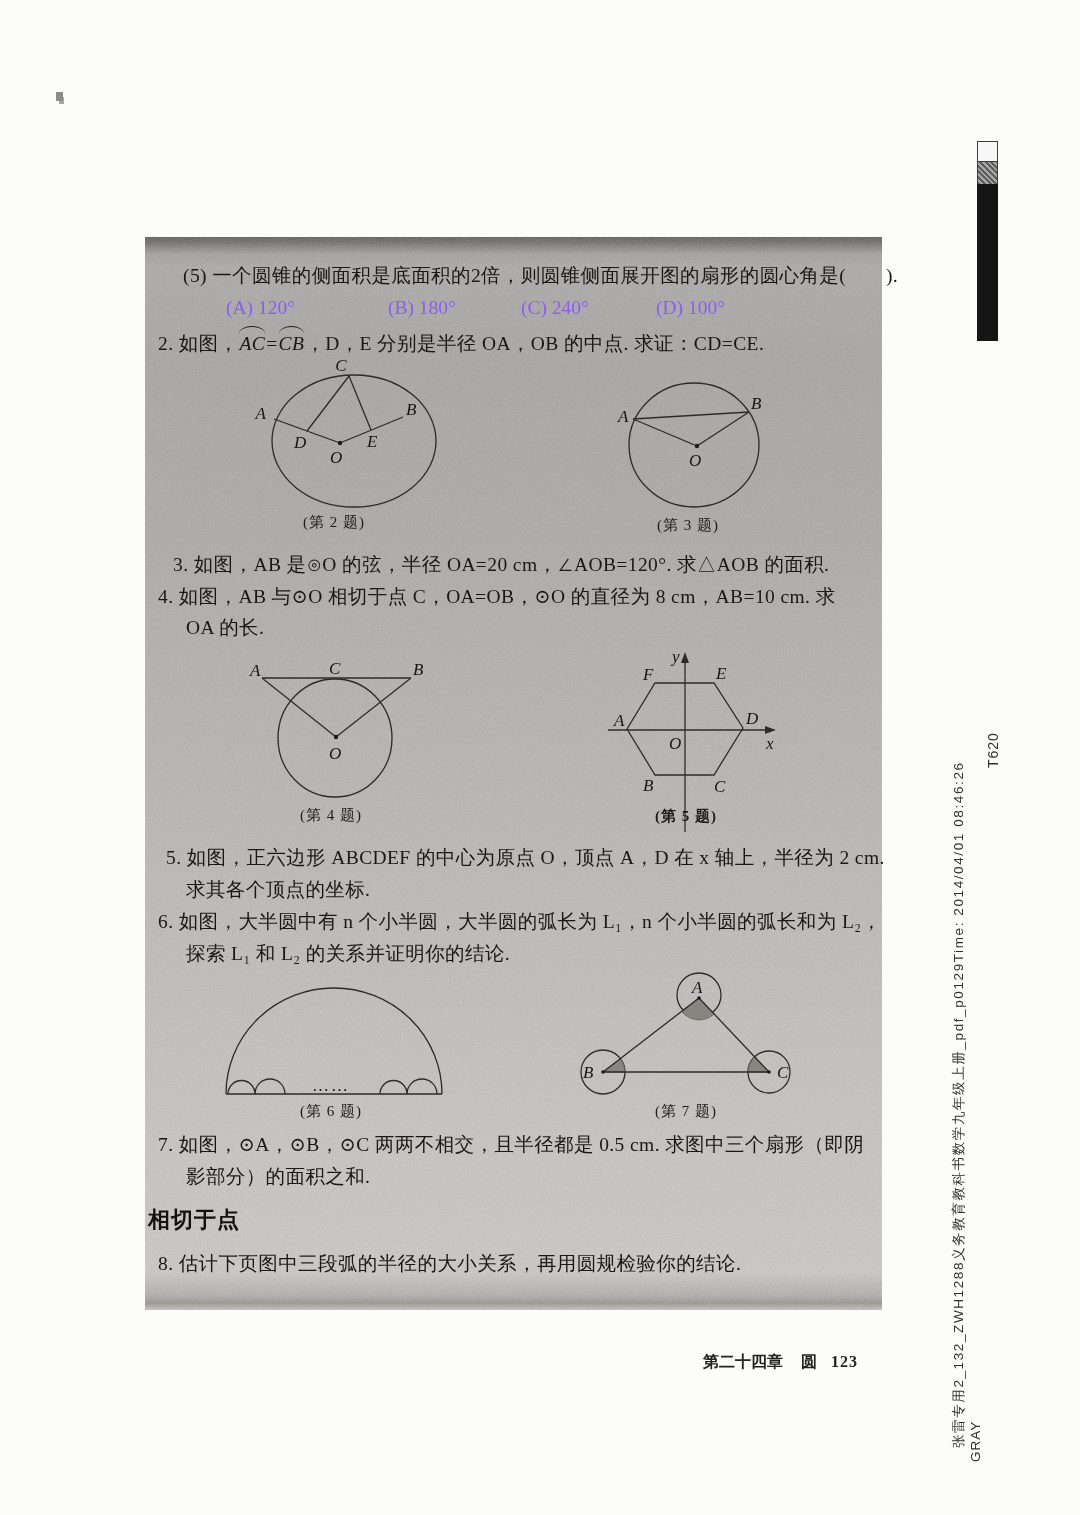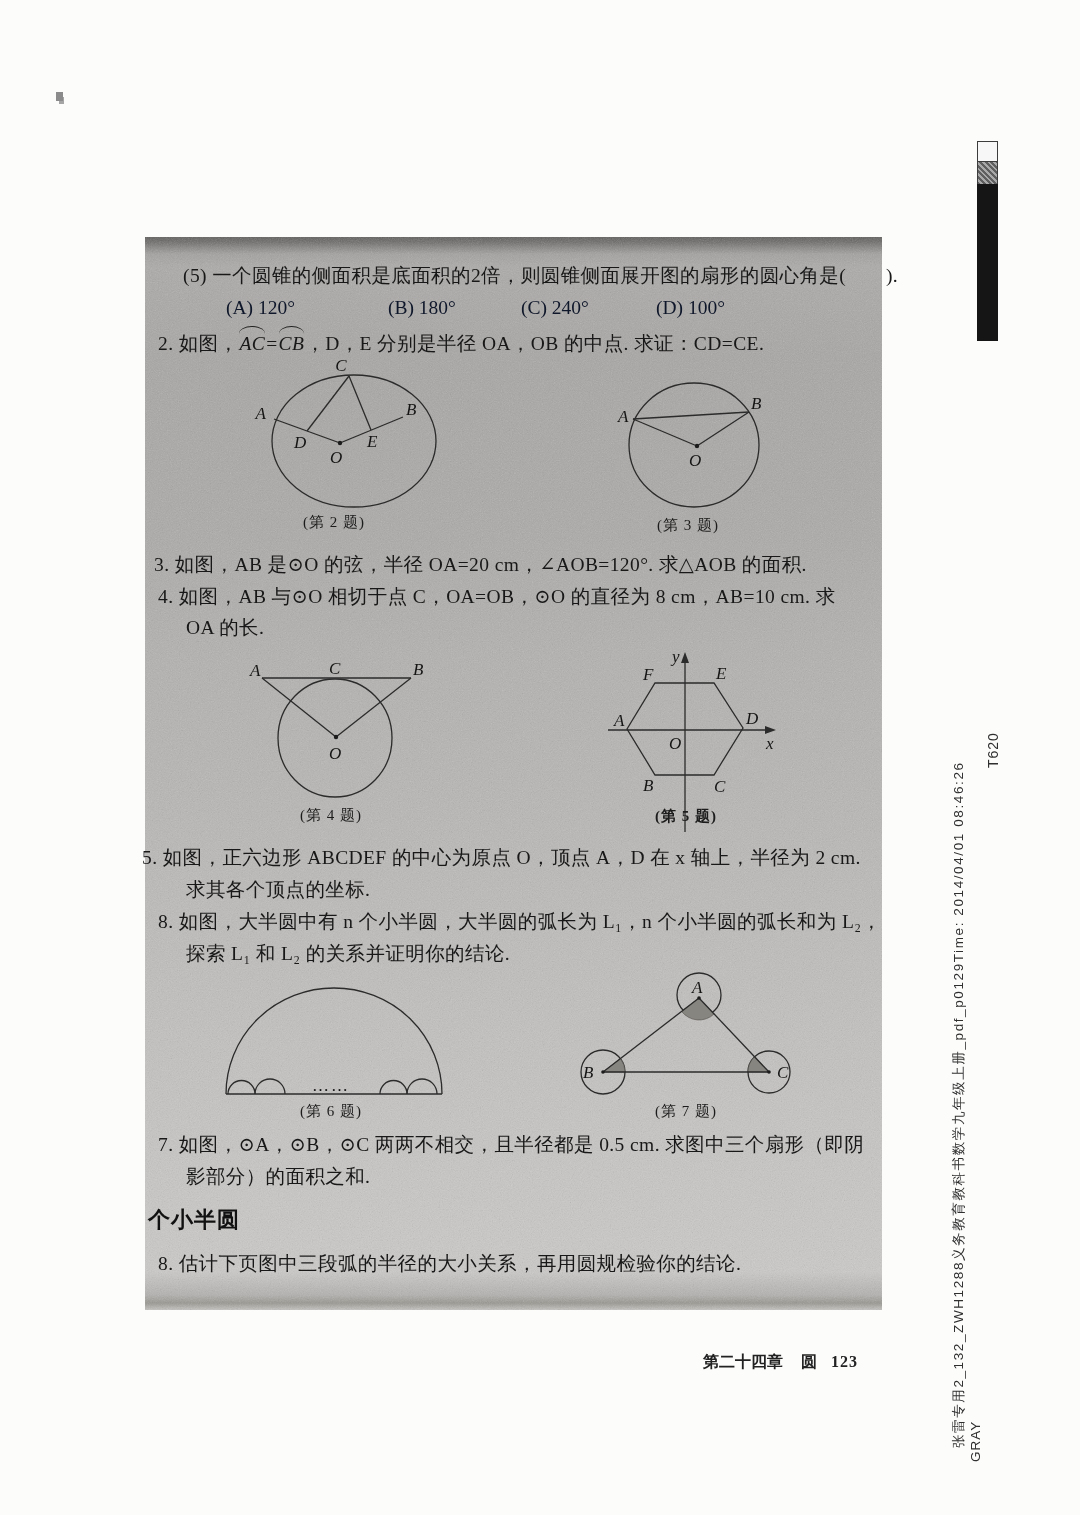--- a/index.html
+++ b/index.html
@@ -20,21 +20,21 @@
   }
   .noise-svg{position:absolute;left:145px;top:237px;width:737px;height:1073px;pointer-events:none;}
   .speck{position:absolute;left:56px;top:92px;width:7px;height:9px;background:#8b8b8b;box-shadow:2px 4px 0 -1px #a5a5a5;}
   
   .graybar{position:absolute;left:977px;top:141px;width:21px;}
   .graybar .gb-white{height:21px;background:#f7f7f7;border:1.5px solid #3c3c3c;box-sizing:border-box;}
   .graybar .gb-dither{height:22px;background:repeating-linear-gradient(45deg,#5f5f5f 0 2px,#a8a8a8 2px 4px);border-left:1.5px solid #3c3c3c;border-right:1.5px solid #3c3c3c;box-sizing:border-box;}
   .graybar .gb-black{height:157px;background:#151515;}
   
   .line{position:absolute;font-size:19.5px;line-height:27px;letter-spacing:0.4px;white-space:pre;color:#181818;}
-  .opt{position:absolute;font-size:19.5px;white-space:pre;color:#0f172a;}
+  .opt{position:absolute;font-size:19.5px;white-space:pre;color:#8b5cf6;}
   .overarc{position:relative;display:inline-block;font-style:italic;padding:0 1px;}
   .overarc::before{content:"";position:absolute;left:1px;right:1px;top:-4px;height:7px;
     border-top:1.6px solid #222;border-radius:50% 50% 0 0/100% 100% 0 0;}
   .heading{position:absolute;font-family:"Liberation Sans","DejaVu Sans",sans-serif;
     font-weight:bold;font-size:22px;color:#111;letter-spacing:1px;}
   .caption{position:absolute;font-size:15px;color:#1c1c1c;letter-spacing:1px;white-space:pre;}
   
   .fig{position:absolute;}
   .fig path,.fig line,.fig ellipse,.fig circle,.fig polygon,.fig polyline{
     fill:none;stroke:#2b2b2b;stroke-width:1.3;}
@@ -104,21 +104,21 @@
   <line x1="633" y1="419" x2="749" y2="412"></line>
   <line x1="697" y1="446" x2="633" y2="419"></line>
   <line x1="697" y1="446" x2="749" y2="412"></line>
   <circle class="dot" cx="697" cy="446" r="2.2"></circle>
   <text x="618" y="422">A</text>
   <text x="751" y="409">B</text>
   <text x="689" y="466">O</text>
 </svg>
 <div class="caption" style="left:657px;top:516px;">(第 3 题)</div>
 
-<div class="line" style="left:154px;top:551px;">3. 如图，AB 是⊙O 的弦，半径 OA=20 cm，∠AOB=120°. 求△AOB 的面积.</div>
+<div class="line" style="left:173px;top:551px;font-family:Liberation Serif, serif;">3. 如图，AB 是⊙O 的弦，半径 OA=20 cm，∠AOB=120°. 求△AOB 的面积.</div>
 <div class="line" style="left:158px;top:583px;">4. 如图，AB 与⊙O 相切于点 C，OA=OB，⊙O 的直径为 8 cm，AB=10 cm. 求</div>
 <div class="line" style="left:186px;top:614px;">OA 的长.</div>
 
 <svg class="fig" style="left:245px;top:656px;width:180px;height:147px;" viewBox="245 656 180 147">
   <ellipse cx="335" cy="738" rx="57" ry="59"></ellipse>
   <line x1="262" y1="678" x2="411" y2="678"></line>
   <line x1="336" y1="737" x2="262" y2="678"></line>
   <line x1="336" y1="737" x2="411" y2="678"></line>
   <circle class="dot" cx="336" cy="737" r="2.2"></circle>
   <text x="250" y="676">A</text>
@@ -139,23 +139,23 @@
   <text x="716" y="679">E</text>
   <text x="746" y="724">D</text>
   <text x="643" y="791">B</text>
   <text x="714" y="792">C</text>
   <text x="669" y="749">O</text>
   <text x="766" y="749">x</text>
   <text x="672" y="662">y</text>
 </svg>
 <div class="caption" style="left:655px;top:807px;font-weight:bold;">(第 5 题)</div>
 
-<div class="line" style="left:142px;top:844px;text-align:center;">5. 如图，正六边形 ABCDEF 的中心为原点 O，顶点 A，D 在 x 轴上，半径为 2 cm.</div>
+<div class="line" style="left:166px;top:844px;text-align:center;">5. 如图，正六边形 ABCDEF 的中心为原点 O，顶点 A，D 在 x 轴上，半径为 2 cm.</div>
 <div class="line" style="left:186px;top:876px;">求其各个顶点的坐标.</div>
-<div class="line" style="left:158px;top:908px;">8. 如图，大半圆中有 n 个小半圆，大半圆的弧长为 L₁，n 个小半圆的弧长和为 L₂，</div>
+<div class="line" style="left:158px;top:908px;">6. 如图，大半圆中有 n 个小半圆，大半圆的弧长为 L₁，n 个小半圆的弧长和为 L₂，</div>
 <div class="line" style="left:186px;top:940px;">探索 L₁ 和 L₂ 的关系并证明你的结论.</div>
 
 <svg class="fig" style="left:215px;top:980px;width:240px;height:120px;" viewBox="215 980 240 120">
   <line x1="226" y1="1094" x2="442" y2="1094"></line>
   <path d="M 226 1094 A 108 106 0 0 1 442 1094"></path>
   <path d="M 228 1094 A 13.5 13.5 0 0 1 255 1094"></path>
   <path d="M 255 1094 A 15 15 0 0 1 285 1094"></path>
   <path d="M 380 1094 A 13.5 13.5 0 0 1 407 1094"></path>
   <path d="M 407 1094 A 15 15 0 0 1 437 1094"></path>
   <text class="dots" x="331" y="1091" text-anchor="middle">……</text>
@@ -177,21 +177,21 @@
   <circle class="dot" cx="769" cy="1072" r="1.8"></circle>
   <text x="692" y="993">A</text>
   <text x="583" y="1078">B</text>
   <text x="777" y="1078">C</text>
 </svg>
 <div class="caption" style="left:655px;top:1102px;">(第 7 题)</div>
 
 <div class="line" style="left:158px;top:1131px;">7. 如图，⊙A，⊙B，⊙C 两两不相交，且半径都是 0.5 cm. 求图中三个扇形（即阴</div>
 <div class="line" style="left:186px;top:1163px;">影部分）的面积之和.</div>
 
-<div class="heading" style="left:148px;top:1205px;">个小半圆</div>
+<div class="heading" style="left:148px;top:1205px;">相切于点</div>
 
 <div class="line" style="left:158px;top:1250px;">8. 估计下页图中三段弧的半径的大小关系，再用圆规检验你的结论.</div>
 
 <div class="footer"><span>第二十四章</span><span class="booktitle">圆</span><span class="pagenum">123</span></div>
 
 <div class="rot watermark">张雷专用2_132_ZWH1288义务教育教科书数学九年级上册_pdf_p0129Time: 2014/04/01 08:46:26</div>
 <div class="rot graylabel">GRAY</div>
 <div class="rot tcode">T620</div>
 
 </body></html>

